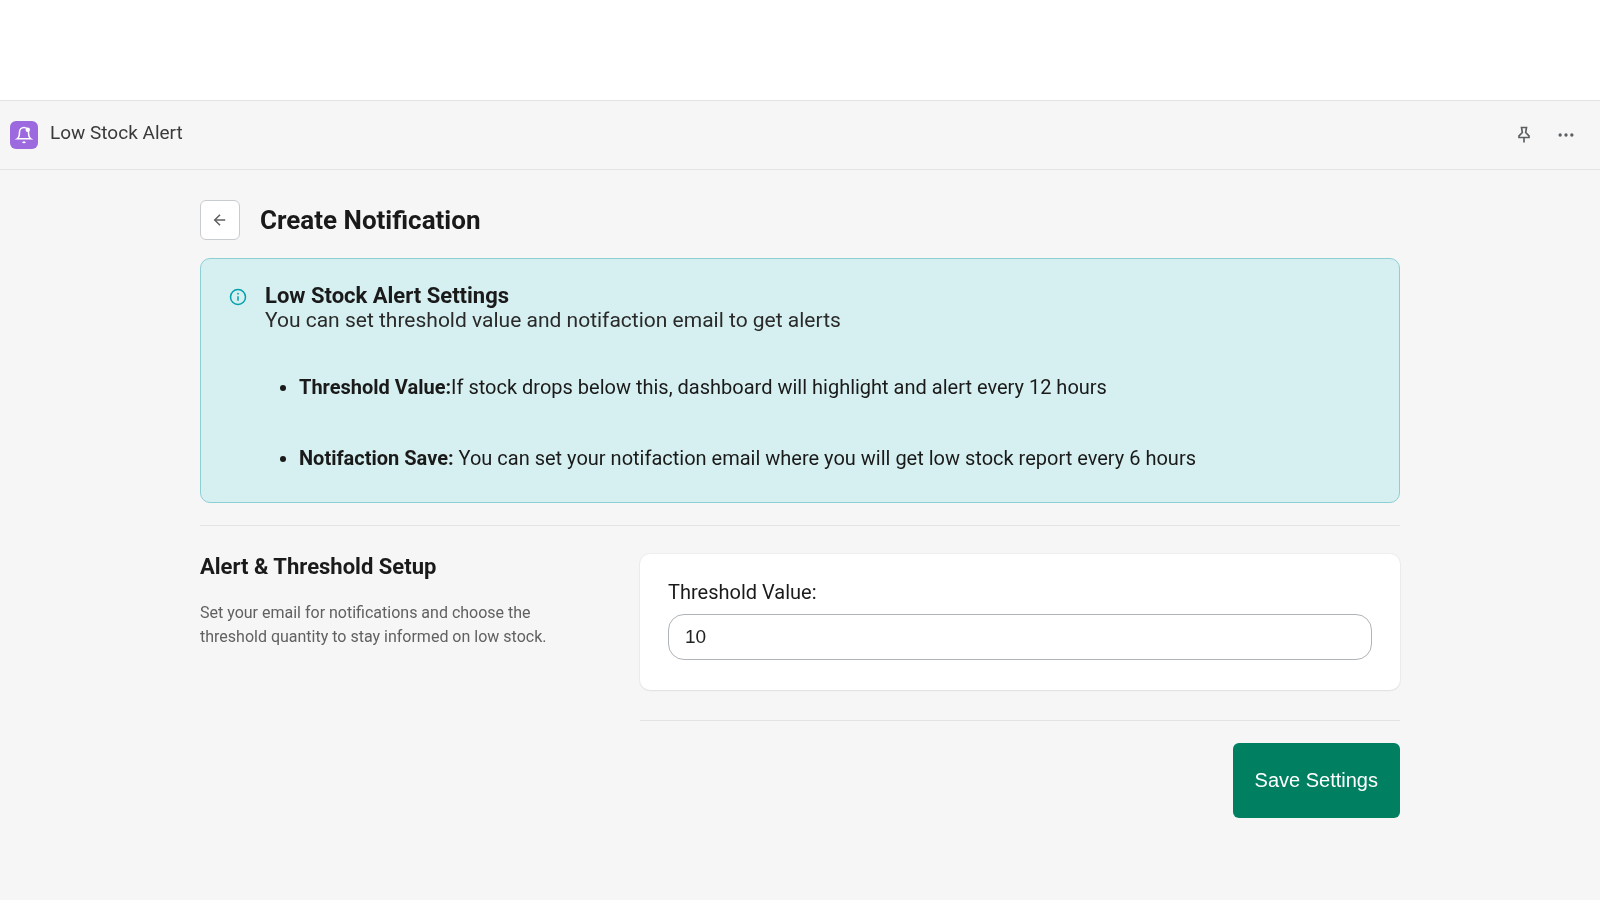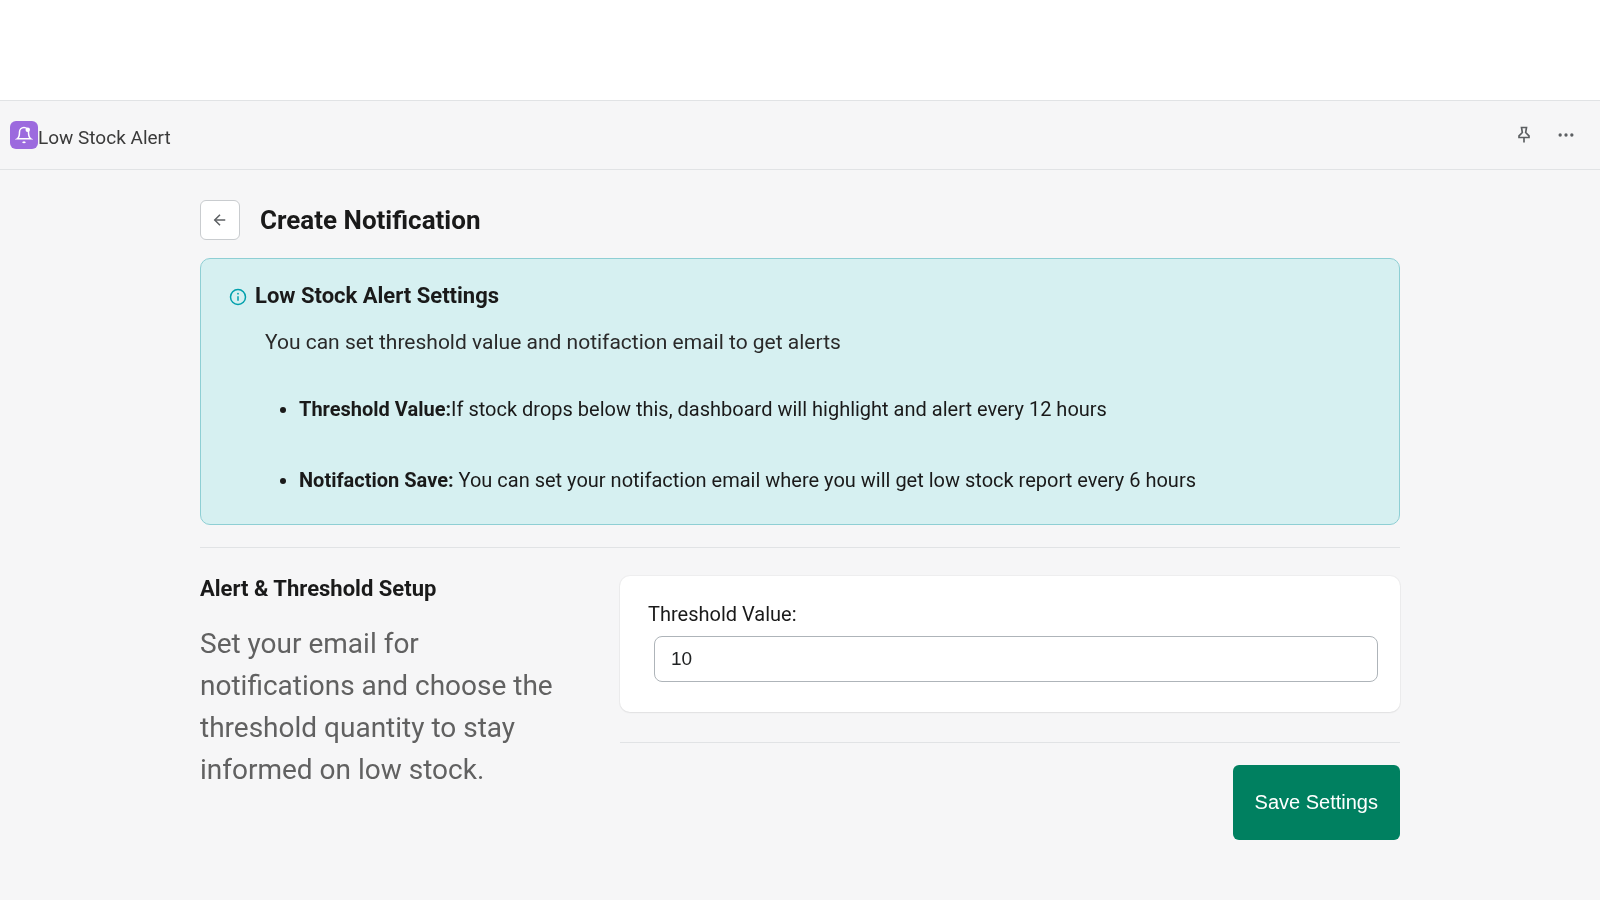--- a/index.html
+++ b/index.html
@@ -20,22 +20,22 @@
     height: 69px;
     background: #f6f6f7;
     border-bottom: 1px solid #e1e3e5;
     display: flex;
     align-items: center;
     padding: 0 10px 0 10px;
     justify-content: space-between;
   }
   .app-bar-left {
     display: flex;
-    align-items: flex-end;
-    gap: 0;
+    align-items: flex-start;
+    gap: 12px;
   }
   .app-icon {
     width: 28px;
     height: 28px;
     background: #9c6ade;
     border-radius: 6px;
     display: flex;
     align-items: center;
     justify-content: center;
     color: #fff;
@@ -99,22 +99,22 @@
     background: #d6f0f1;
     border: 1px solid #8ecfd4;
     border-radius: 10px;
     padding: 24px 28px 26px 28px;
     margin-bottom: 22px;
     position: relative;
   }
   .info-banner-header {
     display: flex;
     align-items: center;
-    gap: 8px;
-    margin-bottom: 22px;
+    gap: 18px;
+    margin-bottom: 0;
   }
   .info-icon {
     color: #00a0ac;
     width: 18px;
     height: 18px;
     flex-shrink: 0;
     margin-top: 2px;
   }
   .info-title {
     font-size: 22px;
@@ -137,34 +137,34 @@
   .info-list strong { font-weight: 700; }
 
   .divider {
     border: none;
     border-top: 1px solid #e1e3e5;
     margin: 0 0 28px 0;
   }
 
   .section-row {
     display: flex;
-    gap: 40px;
+    gap: 60px;
   }
   .section-left {
     width: 380px;
     flex-shrink: 0;
   }
   .section-left h3 {
     font-size: 22px;
     font-weight: 700;
     color: #1a1a1a;
     margin-bottom: 22px;
   }
   .section-left p {
-    font-size: 28px;
+    font-size: 16px;
     color: #616161;
     line-height: 1.5;
   }
   .section-right {
     flex: 1;
   }
   .form-card {
     background: #ffffff;
     border-radius: 10px;
     box-shadow: 0 1px 2px rgba(0,0,0,0.06), 0 0 0 1px rgba(0,0,0,0.03);
@@ -173,27 +173,26 @@
   .form-label {
     font-size: 20px;
     color: #1a1a1a;
     display: block;
     margin-bottom: 10px;
   }
   .form-input {
     width: 100%;
     height: 46px;
     border: 1px solid #aeb4b9;
-    border-radius: 8px;
+    border-radius: 16px;
     padding: 0 16px;
     font-size: 19px;
     color: #202223;
     background: #fff;
     outline: none;
-    margin-left: 6px;
   }
   .form-input::placeholder { color: #6d7175; }
   .field-group { margin-bottom: 22px; }
   .field-group:last-child { margin-bottom: 0; }
 
   .save-divider {
     border: none;
     border-top: 1px solid #e1e3e5;
     margin: 30px 0 22px 0;
   }

